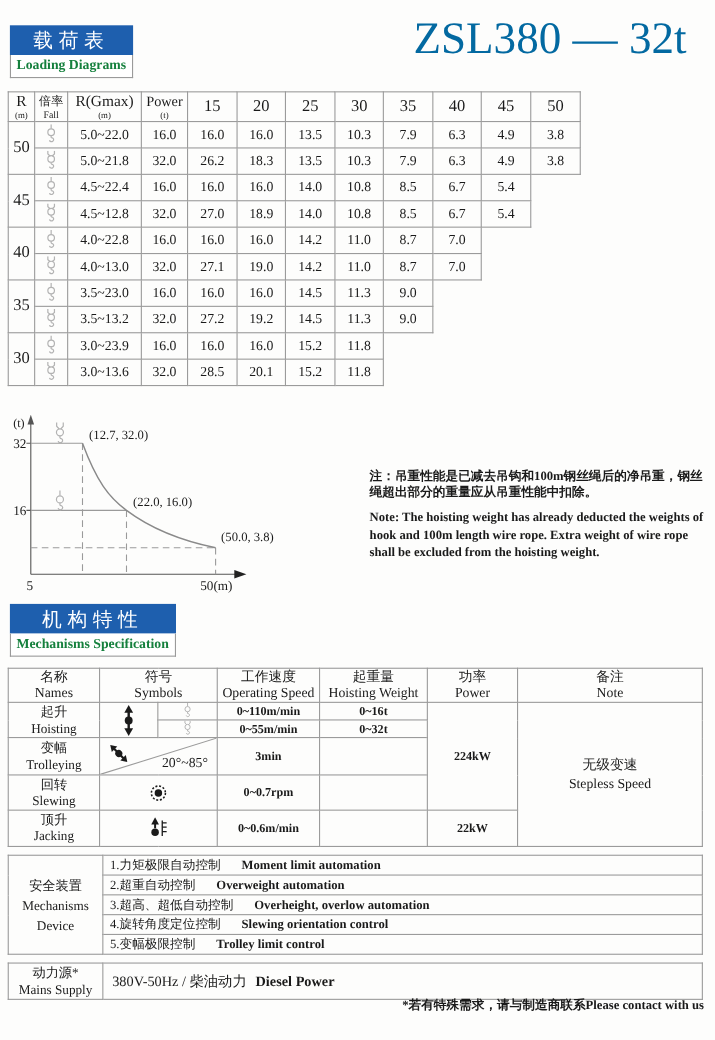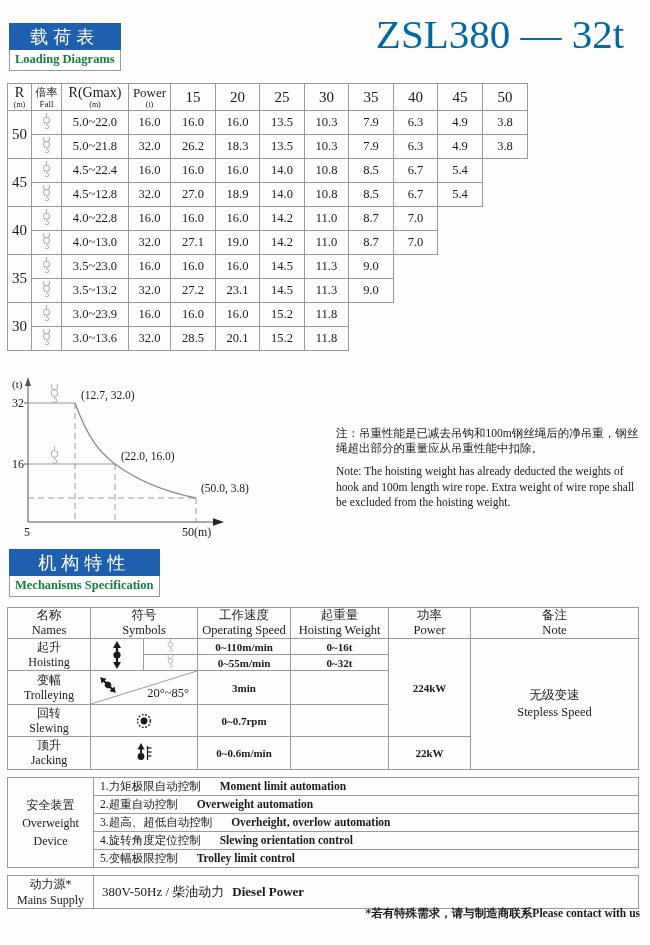--- a/index.html
+++ b/index.html
@@ -40,21 +40,21 @@
   .loading-table th .sub  { display:block; font-size:9px; font-weight:400; margin-top:1px; }
   .loading-table th.radius { font-size:15px; }
   .loading-table td { height:24px; font-size:12.5px; }
   .loading-table td.r-cell { font-size:15px; }
   .loading-table td.fall-cell svg { display:block; margin:0 auto; }
   
   .chart { position:absolute; left:10px; top:375px; }
   .chart text { font-family:"Liberation Serif", serif; fill:#1a1a1a; }
   
   .notes { position:absolute; left:336px; top:426px; width:308px; }
-  .notes p { font-size:11.5px; line-height:1.32; font-weight:400; margin-bottom:8px; }
+  .notes p { font-size:11.5px; line-height:1.32; font-weight:700; margin-bottom:8px; }
   
   .mech-table { position:absolute; left:7px; top:607px; width:631px; }
   .mech-table th { height:31px; font-size:12.5px; line-height:1.2; font-weight:400; }
   .mech-table th span { display:block; }
   .mech-table td { font-size:11.5px; }
   .mech-table td.name-cell { font-size:12px; line-height:1.25; }
   .mech-table td.val { font-weight:600; font-size:11px; }
   .mech-table td.note-cell { font-size:12.5px; line-height:1.4; }
   .mech-table .sym-cell svg { display:block; margin:0 auto; }
   .trolley-cell { position:relative; }
@@ -291,21 +291,21 @@
                 <path d="M9.5 0 V3 L7.2 5"></path>
                 <circle cx="6.5" cy="7.5" r="3"></circle>
                 <path d="M6.5 10.5 V12.2"></path>
                 <path d="M6.5 12.2 c2.4 0 2.9 2.2 1.5 3.2 c-1.1 0.8 -2.7 0.4 -3 -0.9"></path>
               </g>
             </svg>
           </td>
           <td>3.5~13.2</td>
           <td>32.0</td>
           <td>27.2</td>
-          <td>23.1</td>
+          <td>19.2</td>
           <td>14.5</td>
           <td>11.3</td>
           <td>9.0</td>
           <td class="ghost"></td>
           <td class="ghost"></td>
           <td class="ghost"></td>
         </tr>
         <tr>
           <td class="r-cell" rowspan="2">30</td>
           <td class="fall-cell">
@@ -550,21 +550,21 @@
   </tbody>
     </table>
 
   <table class="prot-table">
     <colgroup>
         <col style="width:86px">
         <col style="width:545px">
       </colgroup>
     <tbody>
         <tr>
-          <td class="name-cell" rowspan="5"><span>安全装置</span><br><span>Overweight</span><br><span>Device</span></td>
+          <td class="name-cell" rowspan="5"><span>安全装置</span><br><span>Mechanisms</span><br><span>Device</span></td>
           <td class="item-cell"><span>1.力矩极限自动控制</span><span class="en">Moment limit automation</span></td>
         </tr>
         <tr>
           <td class="item-cell"><span>2.超重自动控制</span><span class="en">Overweight automation</span></td>
         </tr>
         <tr>
           <td class="item-cell"><span>3.超高、超低自动控制</span><span class="en">Overheight, overlow automation</span></td>
         </tr>
         <tr>
           <td class="item-cell"><span>4.旋转角度定位控制</span><span class="en">Slewing orientation control</span></td>

